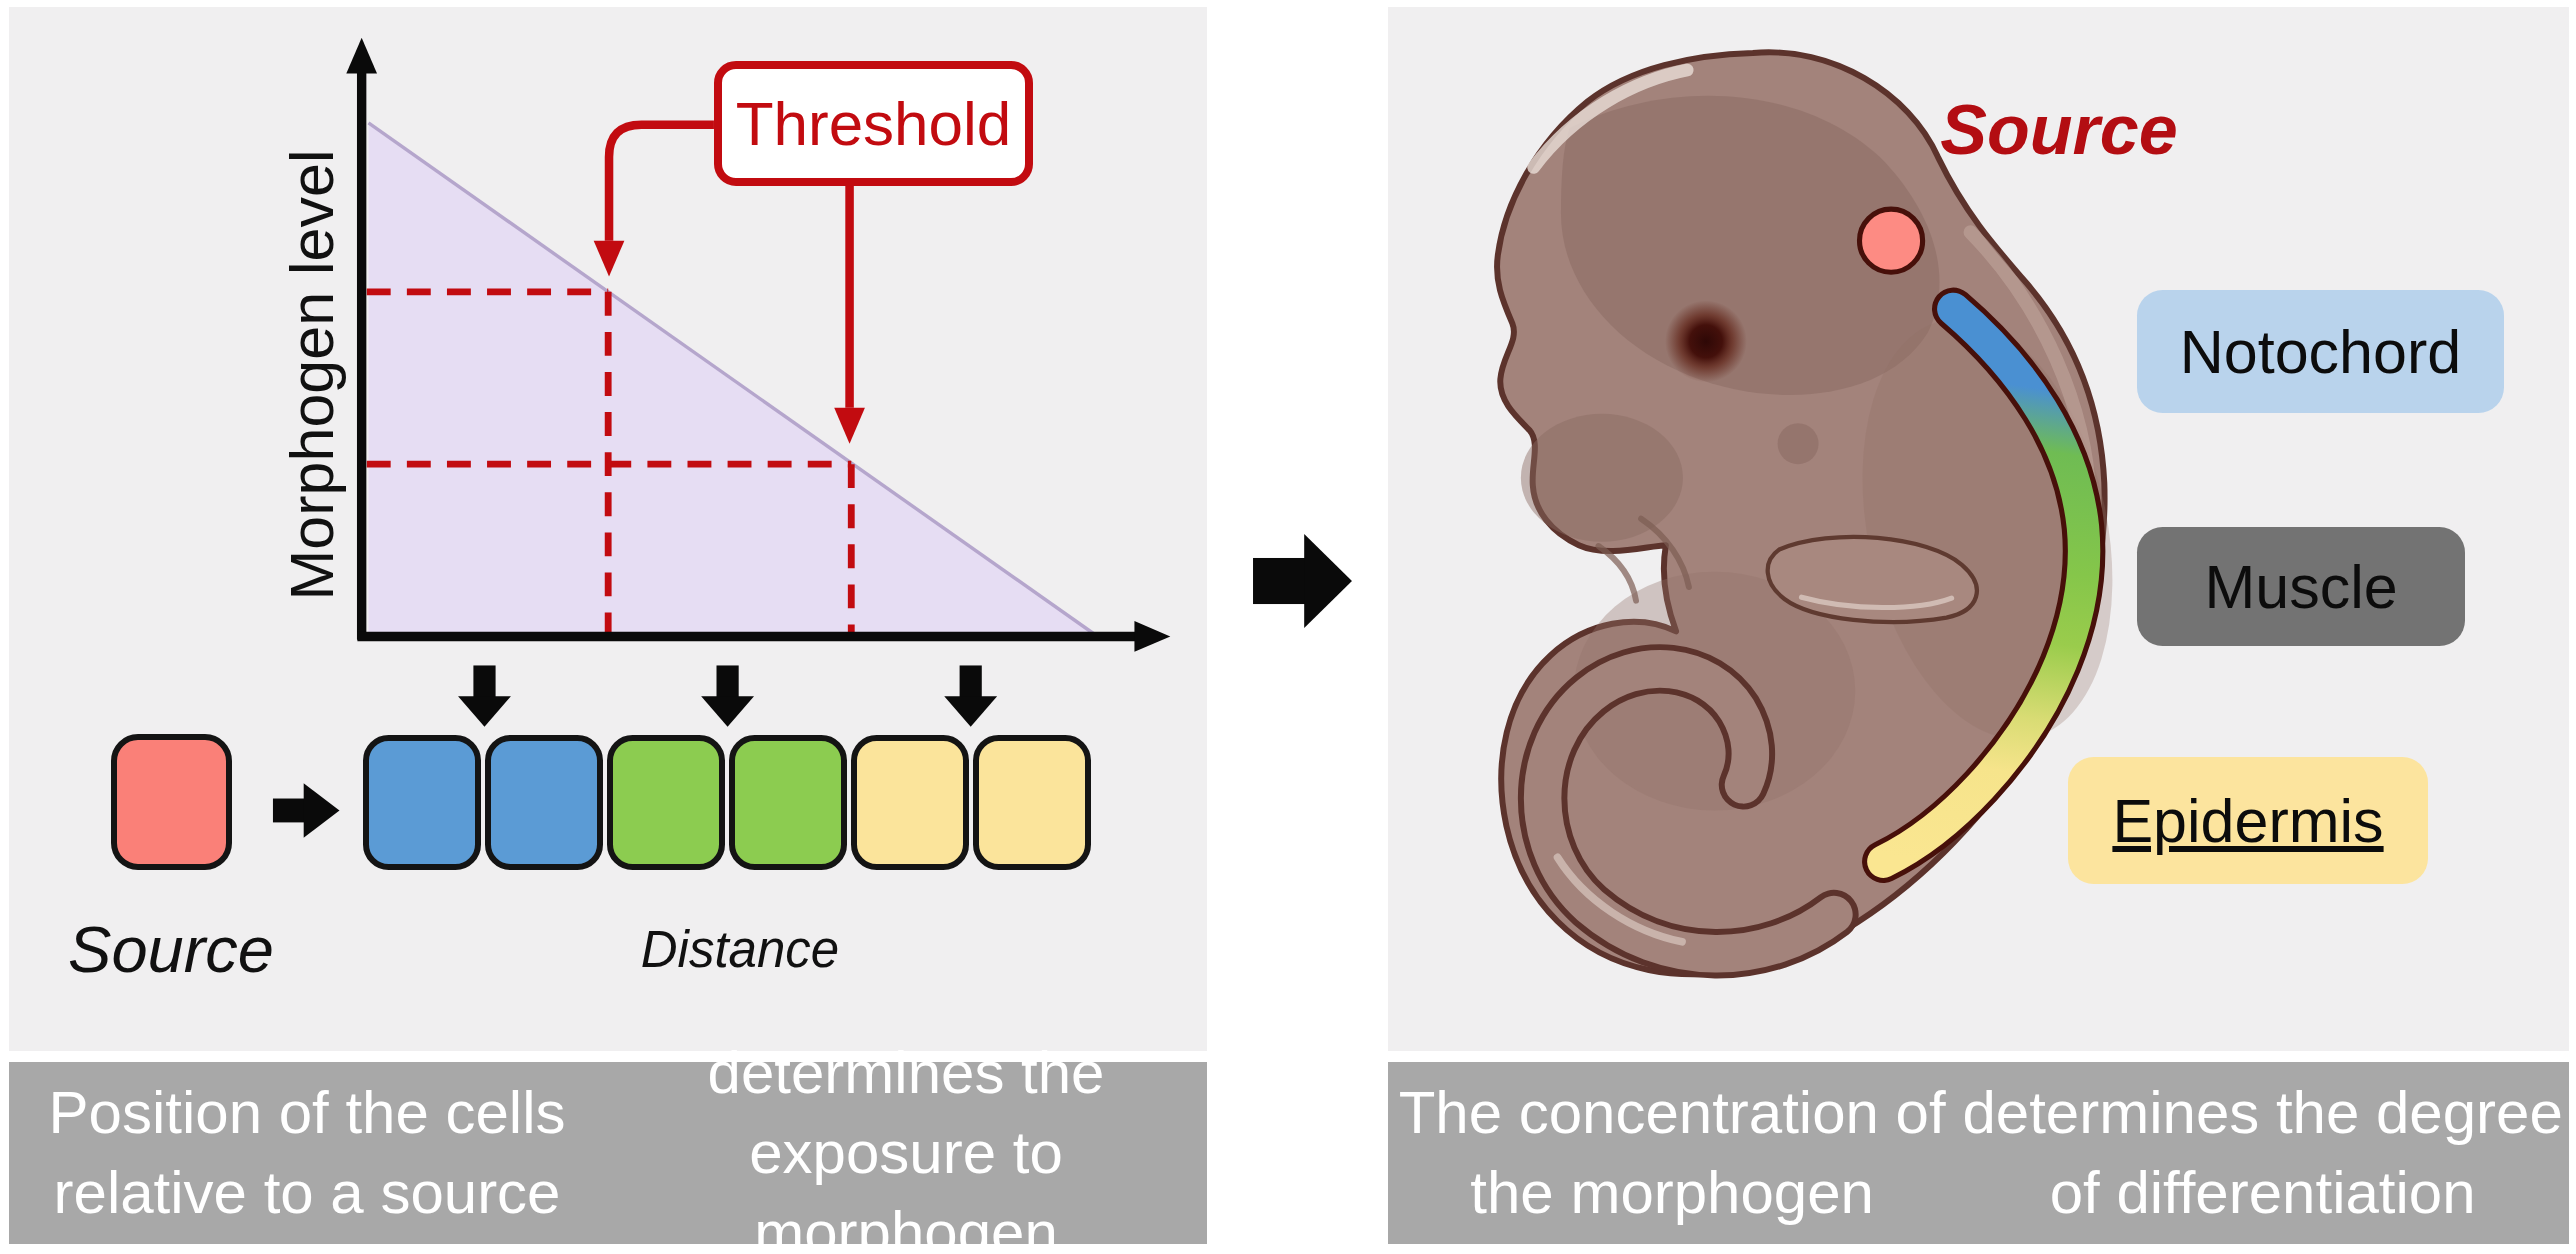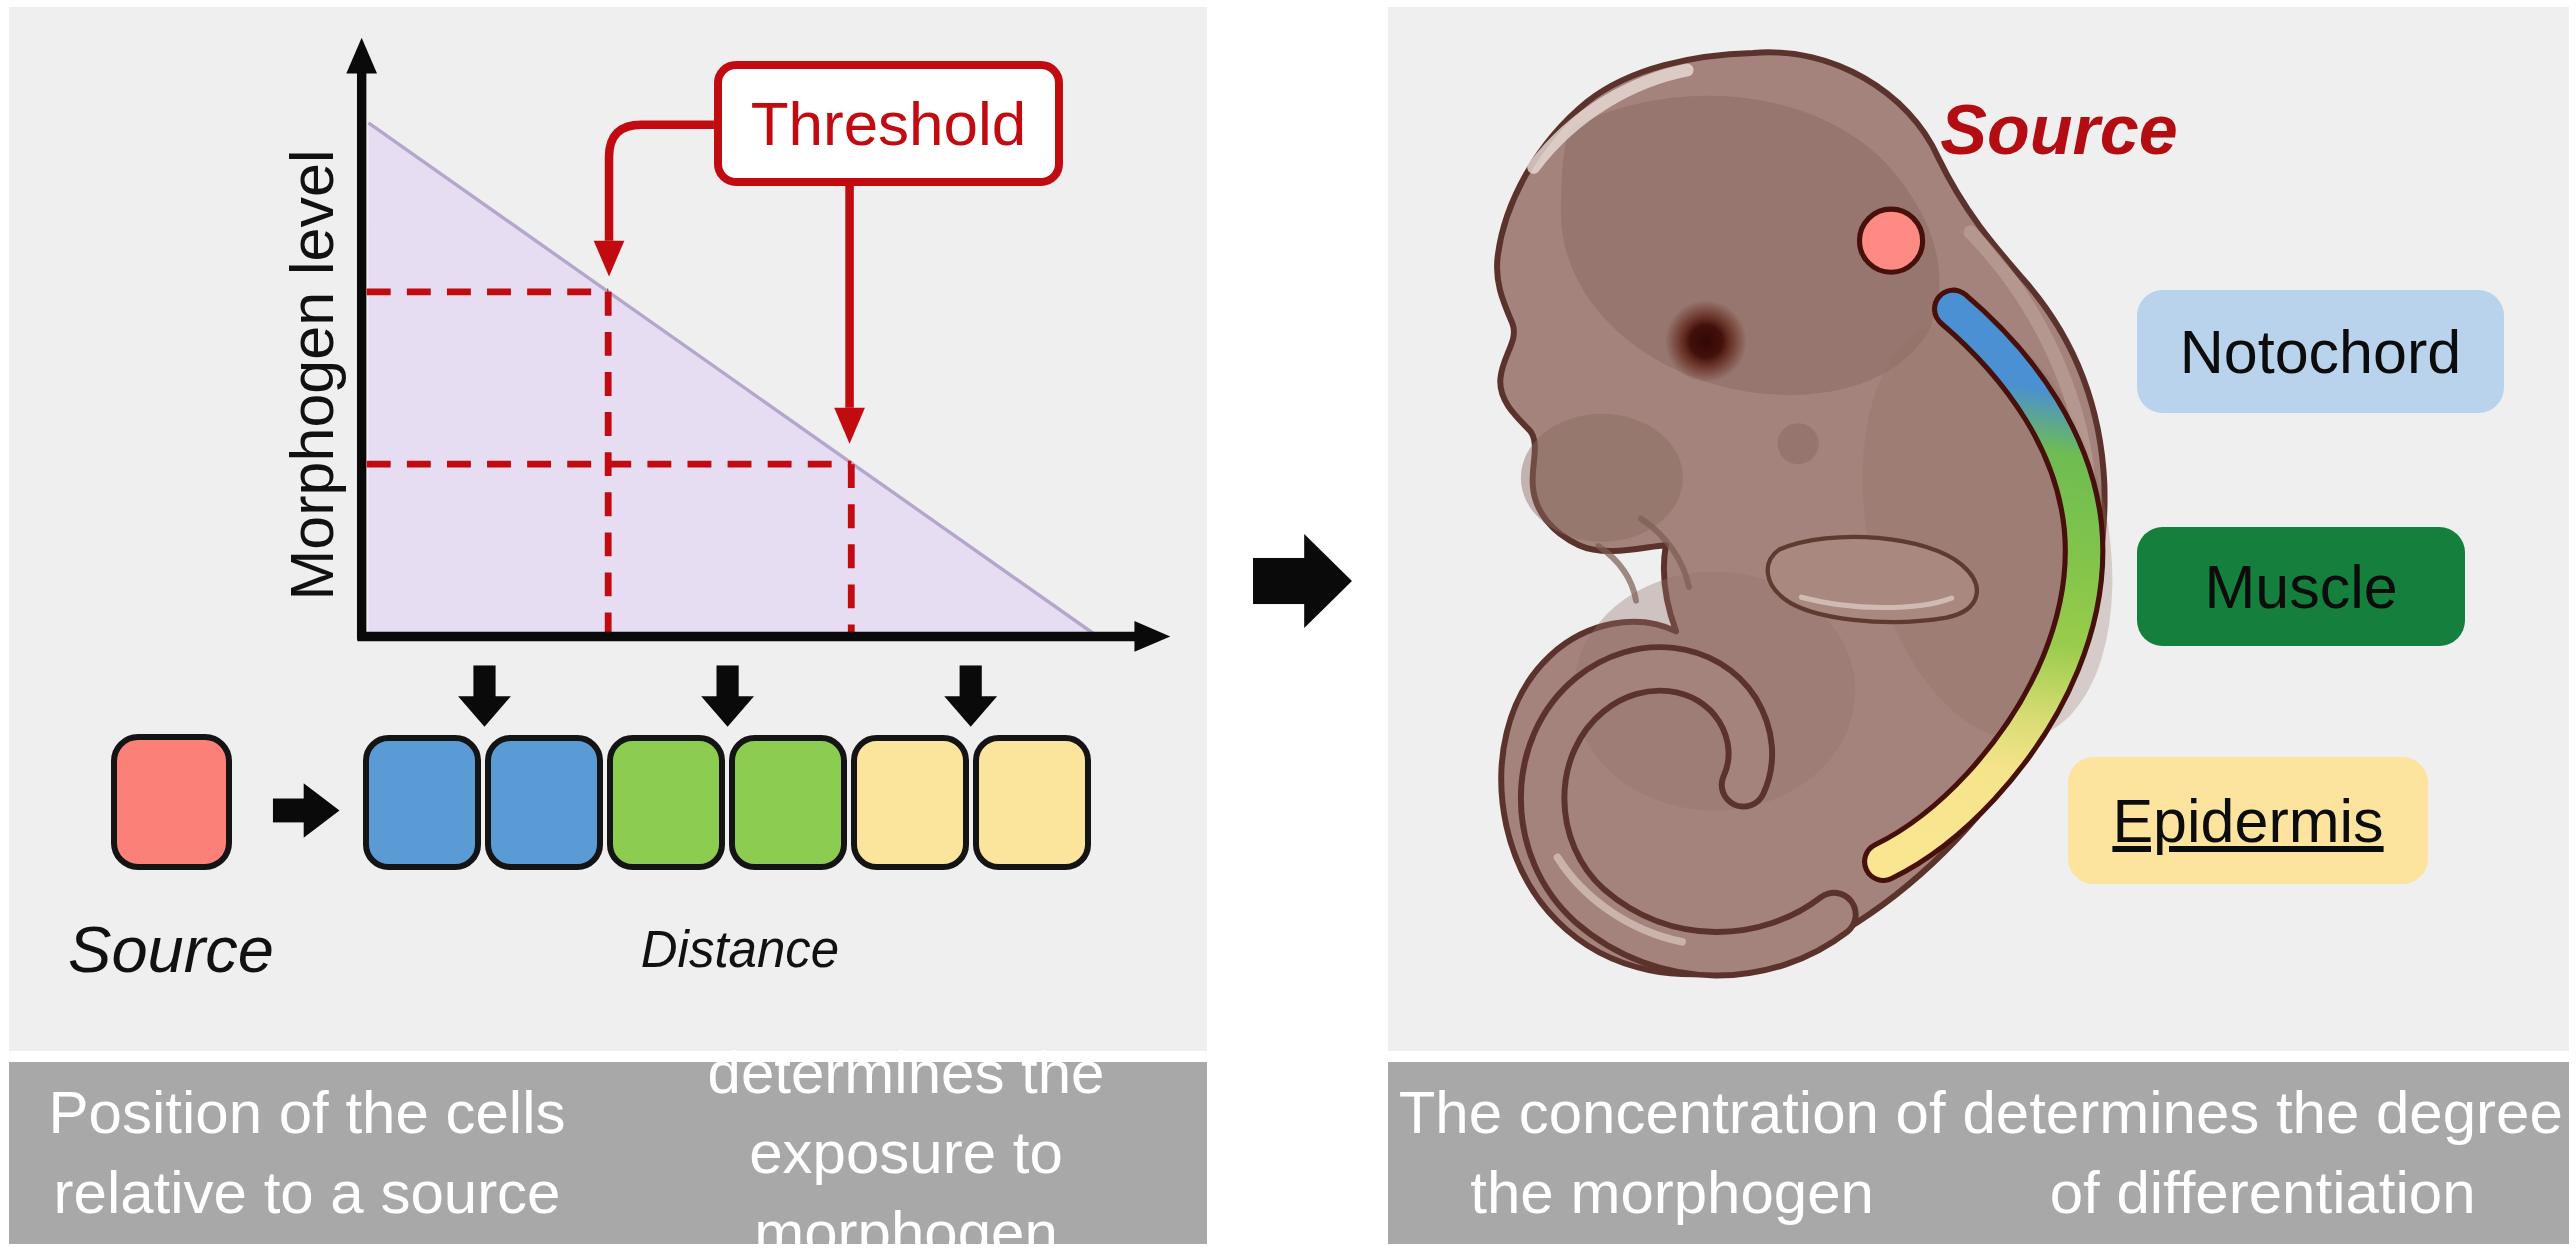--- a/index.html
+++ b/index.html
@@ -5,21 +5,21 @@
   html,body{margin:0;padding:0;background:#ffffff;}
   .page{position:relative;width:2576px;height:1255px;background:#ffffff;
         font-family:"Liberation Sans", sans-serif;overflow:hidden;}
   .panel{position:absolute;background:#f0eff0;}
   #panel-left{left:8.5px;top:6.8px;width:1198px;height:1044px;}
   #panel-right{left:1388px;top:6.8px;width:1181px;height:1044px;}
   svg.overlay{position:absolute;left:0;top:0;pointer-events:none;}
   .txt{position:absolute;color:#111;white-space:nowrap;}
   .center{transform:translate(-50%,-50%);font-style:italic;}
   #y-axis-label{left:312px;top:375px;font-size:61px;transform:translate(-50%,-50%) rotate(-90deg);}
-  #threshold-box{position:absolute;left:714px;top:61px;width:349px;height:125px;background:#ffffff;
+  #threshold-box{position:absolute;left:714px;top:61px;width:319px;height:125px;background:#ffffff;
      border:8.5px solid #c20b10;border-radius:22px;box-sizing:border-box;
      display:flex;align-items:center;justify-content:center;font-size:62px;color:#c20b10;}
   #source-left-label{left:171px;top:949px;font-size:65px;}
   #distance-label{left:740px;top:949px;font-size:51px;}
   .cell{position:absolute;top:735px;width:118px;height:135px;border:6px solid #141414;
         border-radius:25.6px;box-sizing:border-box;}
   #source-cell{position:absolute;left:111px;top:734px;width:121px;height:136px;border:6px solid #141414;
         border-radius:27px;box-sizing:border-box;}
   #source-right-label{left:2059px;top:130px;font-size:70px;font-weight:bold;color:#b30d12;}
   .fate-box{position:absolute;border-radius:25.6px;display:flex;align-items:center;justify-content:center;
@@ -188,21 +188,21 @@
   <div class="cell" style="left: 973px; background: rgb(251, 228, 155);"></div>
 
   <div class="txt center" id="source-left-label">Source</div>
   <div class="txt center" id="distance-label">Distance</div>
 
   <div class="txt center" id="source-right-label">Source</div>
 
   <div class="fate-box" id="notochord-box" style="background: rgb(185, 211, 236);">
     <span>Notochord</span>
   </div>
-  <div class="fate-box" id="muscle-box" style="background: #15803d;">
+  <div class="fate-box" id="muscle-box" style="background: #737373;">
     <span>Muscle</span>
   </div>
   <div class="fate-box" id="epidermis-box" style="background: rgb(252, 228, 158); text-decoration: underline;">
     <span>Epidermis</span>
   </div>
 
   <div class="caption-bar" id="caption-left">
     <div>Position of the cells relative to a source</div>
     <div>determines the exposure to morphogen</div>
   </div>

